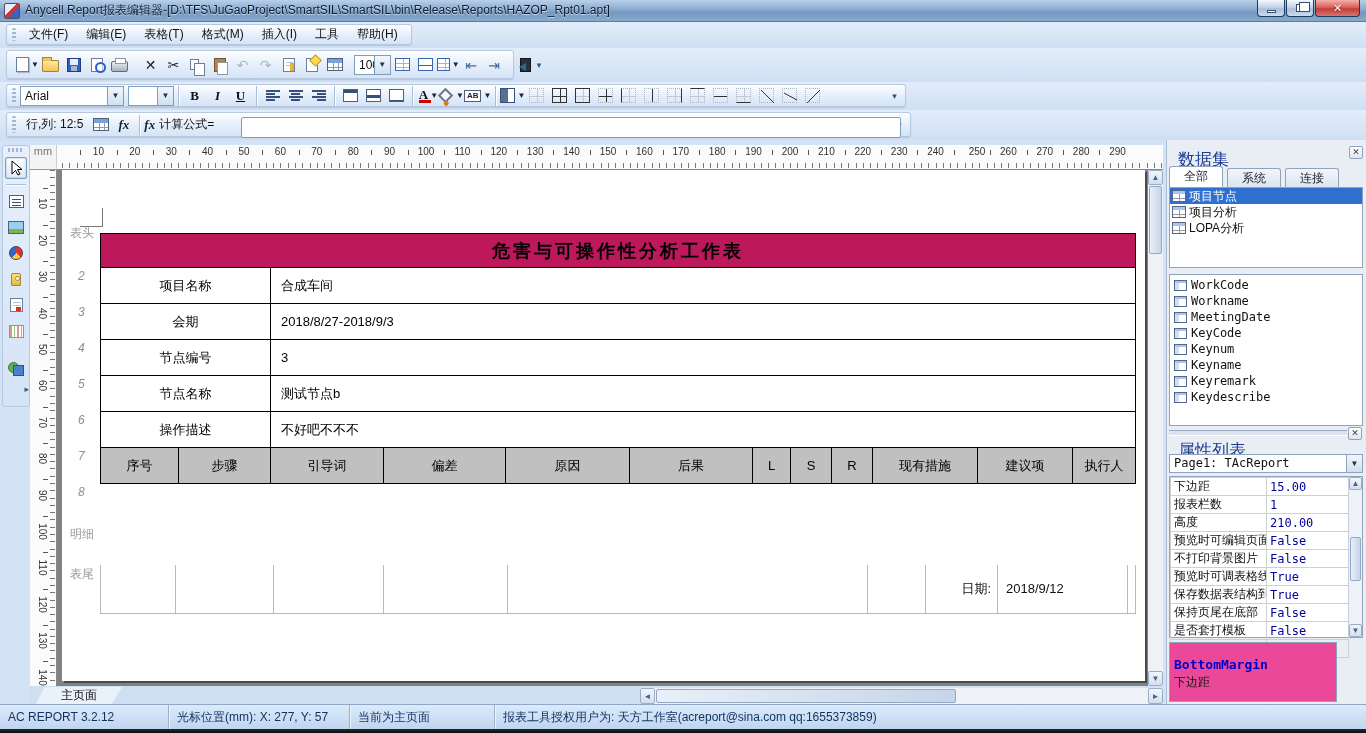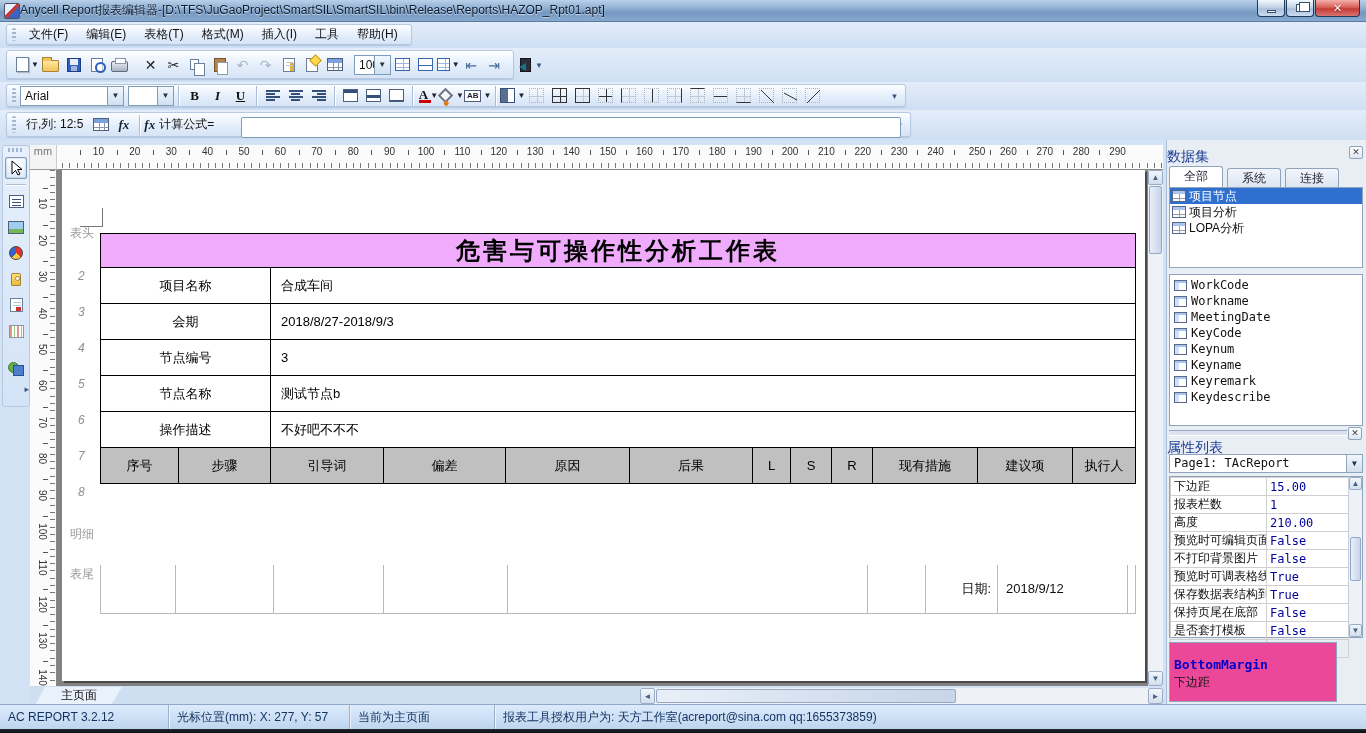--- a/index.html
+++ b/index.html
@@ -4,21 +4,21 @@
 <style>
   *{margin:0;padding:0;box-sizing:border-box}
   html,body{width:1366px;height:733px;overflow:hidden;
     font-family:"Liberation Sans","DejaVu Sans",sans-serif;font-size:12px;color:#111}
   #app{position:relative;width:1366px;height:733px;background:#d3e2f4;overflow:hidden}
 
   
   #titlebar{position:absolute;left:0;top:0;width:1366px;height:22px;
     background:linear-gradient(180deg,#b9d0ea 0%,#8fafd2 40%,#7598c2 60%,#88a9cd 100%);
     border-bottom:1px solid #5a7ca3;display:flex;align-items:center;padding-left:4px}
-  #win-title{font-size:12px;color:#0b1b30;text-shadow:0 1px 1px rgba(255,255,255,.7);white-space:nowrap}
+  #win-title{font-size:12px;color:#0b1b30;text-shadow:0 1px 1px rgba(255,255,255,.7);margin-left:5px;white-space:nowrap}
   .app-ico{width:16px;height:16px;background:linear-gradient(135deg,#e6eefc 0 40%,#c23a3a 40% 60%,#3a62c2 60%);border:1px solid #51505e;border-radius:2px}
   #winbtns{position:absolute;right:6px;top:0;display:flex}
   .wbtn{height:17px;border:1px solid #1d3a5f;border-top:none;border-radius:0 0 4px 4px;
     display:flex;align-items:center;justify-content:center;margin-left:1px;
     background:linear-gradient(180deg,#f4f8fd,#c3d3e7 45%,#a9bfda 55%,#cadcf0)}
   .wbtn.min,.wbtn.res{width:28px}
   .wbtn.cls{width:45px;background:linear-gradient(180deg,#f3b0ac,#d9625c 45%,#c23c38 55%,#d8746f);color:#fff;font-weight:bold}
   .glyph-min{width:9px;height:3px;background:#fff;border:1px solid #35506e;margin-top:6px}
   .glyph-res{width:9px;height:8px;border:1px solid #35506e;background:#fff;position:relative}
   .glyph-res::before{content:"";position:absolute;left:2px;top:-3px;width:9px;height:8px;border:1px solid #35506e;background:#fff}
@@ -155,21 +155,21 @@
 
   
   #viewport{position:absolute;left:57px;top:170px;width:1106px;height:516px;background:#828282;overflow:hidden}
   #page{position:absolute;left:5px;top:0;width:1083px;height:511px;background:#fff;box-shadow:2px 2px 0 #4a4a4a}
   .bandlab{position:absolute;left:8px;color:#9a9a9a;font-size:12px;white-space:nowrap}
   .rownum{position:absolute;left:16px;color:#8f8f8f;font-size:12px;font-style:italic}
   #stub{position:absolute;left:18px;top:38px;width:23px;height:19px;border-right:1px solid #777;border-bottom:1px solid #777}
   #doc-table{position:absolute;left:38px;top:63px;border-collapse:collapse;table-layout:fixed;width:1035px;
     font-size:13px;color:#000}
   #doc-table td{border:1px solid #000;overflow:hidden;white-space:nowrap}
-  #doc-table .trow td{background:#f0abfc;text-align:center;font-weight:bold;font-size:24px;letter-spacing:3px;height:34px}
+  #doc-table .trow td{background:#be185d;text-align:center;font-weight:bold;font-size:18px;letter-spacing:3px;height:34px}
   #doc-table .irow td{height:36px}
   #doc-table .irow .lbl{text-align:center}
   #doc-table .irow .val{padding-left:10px}
   #doc-table .hrow td{background:#c0c0c0;text-align:center;height:36px}
   #doc-table .drow td{height:46px;text-align:center}
   #foot-table{position:absolute;left:38px;top:395px;border-collapse:collapse;table-layout:fixed;width:1035px;font-size:13px}
   #foot-table td{border:1px solid #b9b9b9;border-top:none;height:48px;vertical-align:middle;white-space:nowrap;overflow:hidden}
   #foot-table .dlab{text-align:right;padding-right:6px}
   #foot-table .dval{padding-left:8px}
 
@@ -179,21 +179,21 @@
   .sb-thumb{position:absolute;background:linear-gradient(90deg,#e8eff8,#c6d5e9);border:1px solid #93a8c4;border-radius:2px}
   #vsb{position:absolute;left:1148px;top:170px;width:15px;height:516px;background:#eef1f6}
   #hsb{position:absolute;left:640px;top:688px;width:523px;height:16px;background:#eef1f6}
   #tabstrip{position:absolute;left:30px;top:686px;width:610px;height:19px;background:#cfdff2}
   #page-tab{position:absolute;left:6px;top:1px;width:86px;height:17px;background:#e9f1fb;
     clip-path:polygon(10% 0,100% 0,88% 100%,0 100%);filter:drop-shadow(0 0 1px #56708f);
     display:flex;align-items:center;justify-content:center;font-size:12px}
 
   
   #rpanel{position:absolute;left:1166px;top:140px;width:200px;height:565px;background:#e9eef5;border-left:1px solid #aabdd6}
-  .pan-title{position:absolute;left:0;color:#1c3c94;font-size:14px}
+  .pan-title{position:absolute;left:11px;color:#1c3c94;font-size:17px}
   .xbtn{position:absolute;width:14px;height:13px;border:1px solid #8fa3bd;border-radius:2px;
     background:linear-gradient(180deg,#fff,#dde6f2);font-size:9px;line-height:11px;text-align:center;color:#444}
   .dtab{position:absolute;top:28px;width:54px;height:19px;text-align:center;font-size:12px;line-height:18px;
     border:1px solid #8fa3bd;border-bottom:none;border-radius:3px 3px 0 0;background:linear-gradient(180deg,#f2f6fb,#dbe5f1);color:#223}
   .dtab.active{background:#fff;height:21px;top:26px;z-index:2}
   .listbox{position:absolute;left:2px;width:194px;background:#fff;border:1px solid #8fa3bd;overflow:hidden}
   .ds-item{display:flex;align-items:center;height:16px;padding-left:2px;white-space:nowrap}
   .ds-item.selected{background:#2e6fd0;color:#fff}
   .tbl-ico{width:14px;height:12px;border:1px solid #56688a;background:#fff;margin-right:3px;flex:none;
     background-image:linear-gradient(180deg,#aac6ee 0 3px,transparent 3px),linear-gradient(#99a,#99a),linear-gradient(#99a,#99a);

